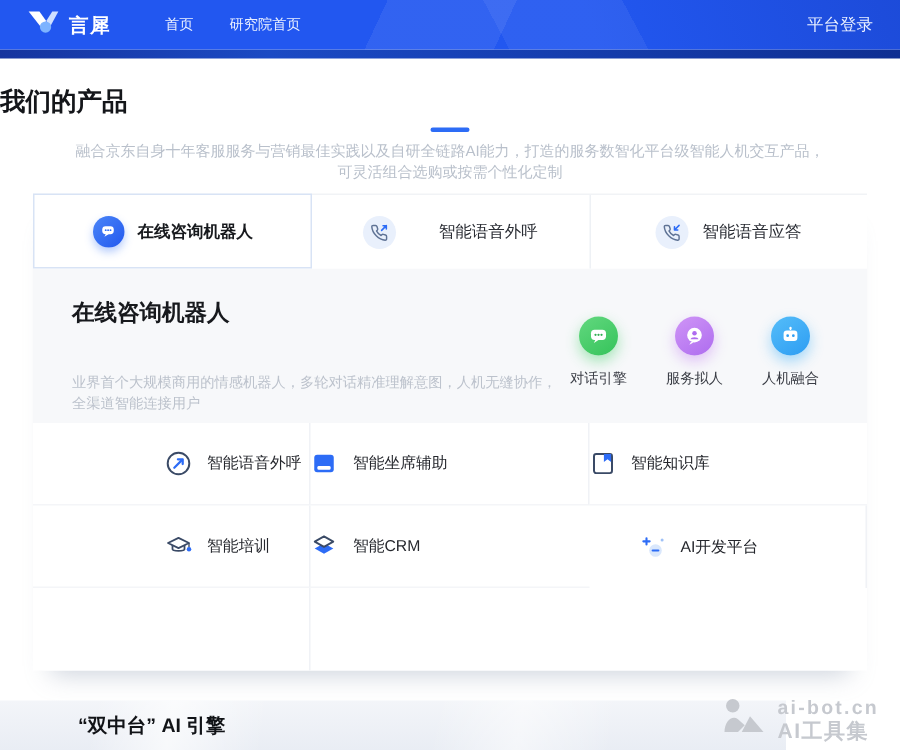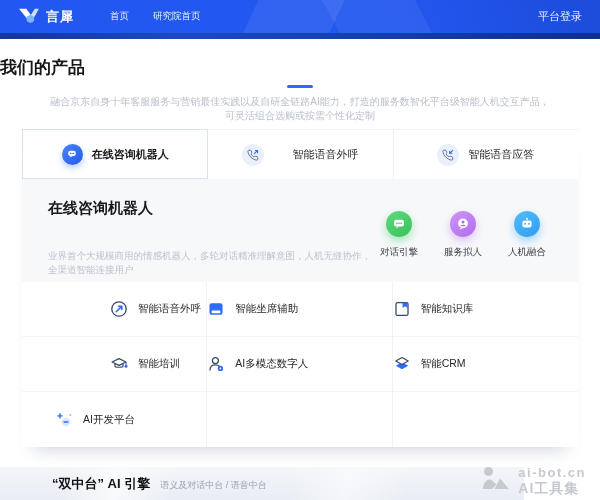--- a/index.html
+++ b/index.html
@@ -240,29 +240,20 @@
 
     <div class="cell padA bR bB">
       <svg class="pic" viewBox="0 0 18 18">
         <path d="M9 3.6 L16 7 L9 10.4 L2 7 Z" fill="none" stroke="#3a4a66" stroke-width="1.2" stroke-linejoin="round"></path>
         <path d="M5 8.4 L5 11.2 C5 12.6 13 12.6 13 11.2 L13 8.4" fill="none" stroke="#3a4a66" stroke-width="1.2"></path>
         <path d="M16 7 L16 10" stroke="#3a4a66" stroke-width="0.9"></path>
         <circle cx="16" cy="11.2" r="1.5" fill="#2d6cf6"></circle>
       </svg>
       <span class="plabel">智能培训</span>
     </div>
-    <div class="cell padB bR bB">
-      <svg class="pic" viewBox="0 0 18 18">
-        <circle cx="8.4" cy="5.6" r="3" fill="none" stroke="#3a4a66" stroke-width="1.3"></circle>
-        <path d="M3 15 C3 11.4 5.6 9.8 8.4 9.8 C10 9.8 11.5 10.3 12.5 11.3" fill="none" stroke="#3a4a66" stroke-width="1.3" stroke-linecap="round"></path>
-        <circle cx="13.4" cy="13.4" r="2.7" fill="#2d6cf6"></circle>
-        <circle cx="13.4" cy="13.4" r="0.9" fill="#ffffff"></circle>
-      </svg>
-      <span class="plabel">AI多模态数字人</span>
-    </div>
     <div class="cell padB bB">
       <svg class="pic" viewBox="0 0 18 18">
         <path d="M9 7.2 L15.2 10.7 L9 14.2 L2.8 10.7 Z" fill="#2d6cf6"></path>
         <path d="M9 2.6 L15.2 6.1 L9 9.6 L2.8 6.1 Z" fill="#ffffff" stroke="#3a4a66" stroke-width="1.2" stroke-linejoin="round"></path>
       </svg>
       <span class="plabel">智能CRM</span>
     </div>
 
     <div class="cell padC bR">
       <svg class="pic" viewBox="0 0 18 18">
@@ -273,21 +264,20 @@
       </svg>
       <span class="plabel">AI开发平台</span>
     </div>
     <div class="cell bR"></div>
     <div class="cell"></div>
   </div>
 </div>
 
 <div class="footer">
   <span class="footer-title">“双中台” AI 引擎</span>
-  <span class="footer-sub">语义及对话中台 / 语音中台</span>
 </div>
 
 <div class="watermark">
   <span>
     <svg width="30" height="26" viewBox="0 0 30 26" fill="#c6c9cf">
       <circle cx="7.5" cy="6.5" r="4.5"></circle>
       <path d="M2 24 C2 17 7 12.5 11 15.5 L15.5 19.5 L11 24 Z"></path>
       <path d="M13.5 24 L19 13.5 L28 24 Z"></path>
     </svg>
   </span>

